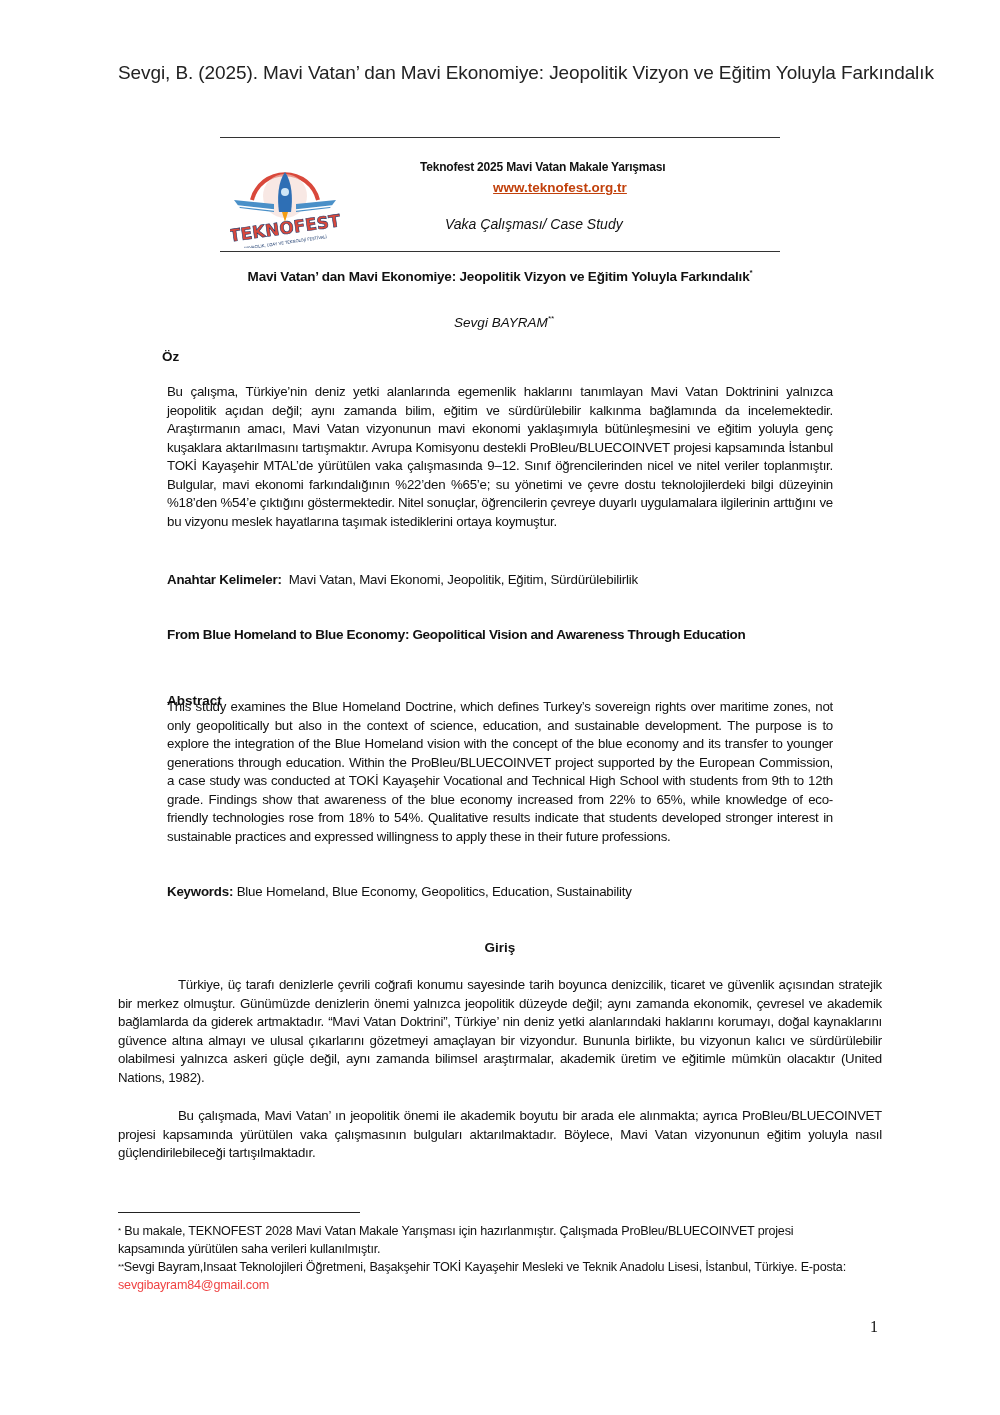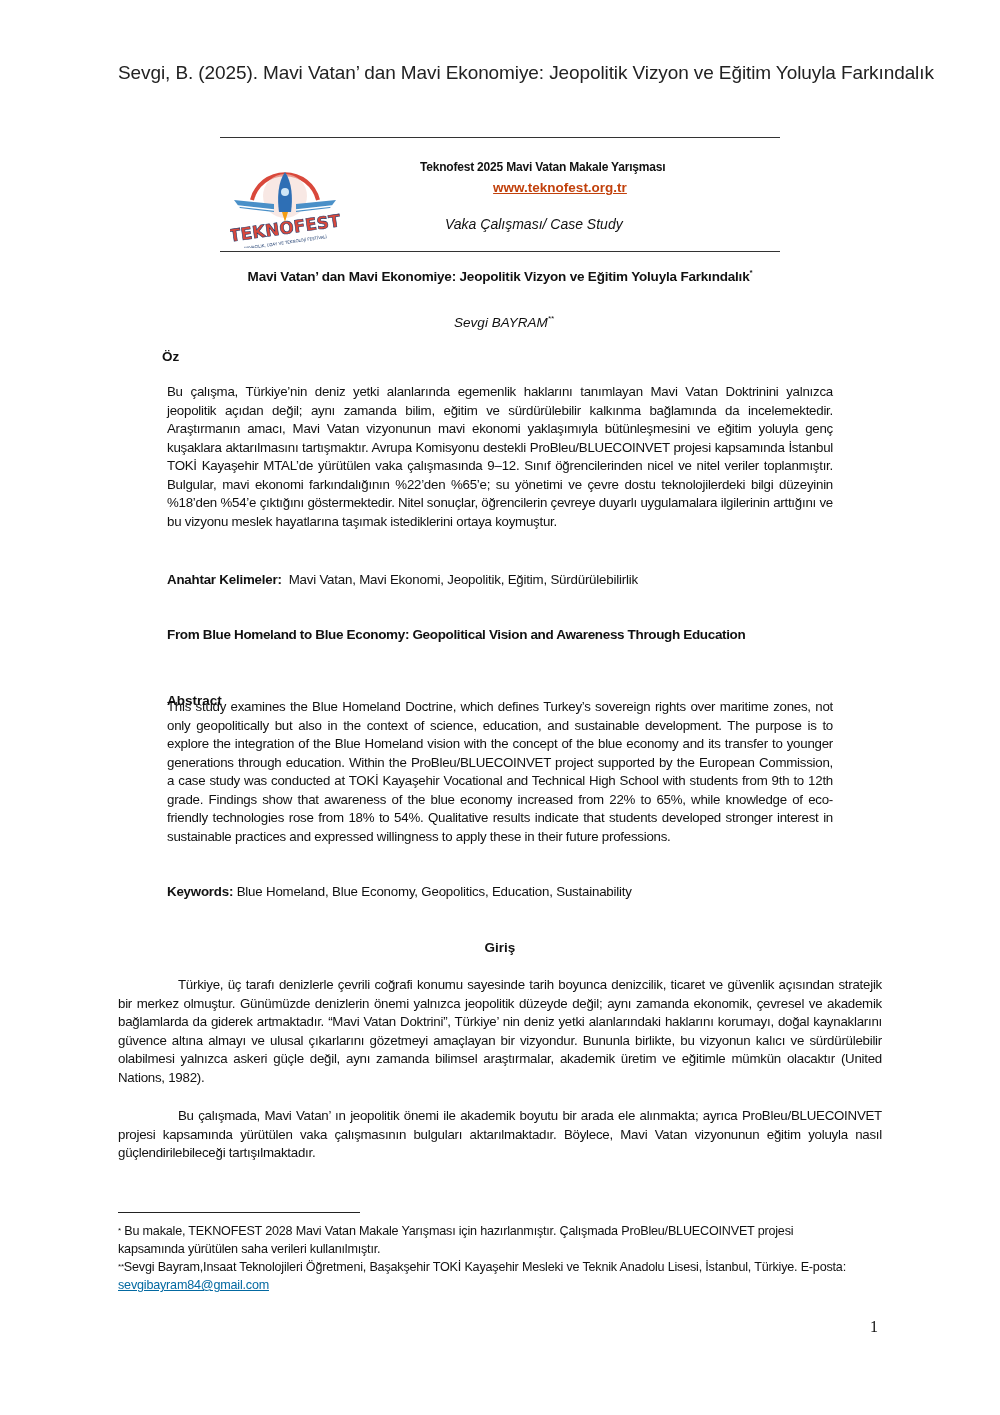--- a/index.html
+++ b/index.html
@@ -14,21 +14,21 @@
   .title { left:0; width:1000px; top:268px; text-align:center; font-size:13.5px; font-weight:bold; letter-spacing:-0.2px; }
   .author { left:0; width:1000px; top:314px; text-align:center; font-size:13.5px; font-style:italic; padding-left:4px; }
   .sec { font-size:13.5px; font-weight:bold; }
   .para { position:absolute; left:167px; width:666px; font-size:13.3px; line-height:18.5px; text-align:justify; letter-spacing:-0.25px; }
   .body-para { position:absolute; left:118px; width:764px; font-size:13.3px; line-height:18.5px; text-align:justify; text-indent:60px; letter-spacing:-0.25px; }
   .kw { position:absolute; left:167px; font-size:13.3px; letter-spacing:-0.2px; }
   .kw b { font-weight:bold; }
   .center-h { left:0; width:1000px; text-align:center; }
   .foot { position:absolute; left:118px; width:730px; font-size:12.6px; line-height:18px; letter-spacing:-0.2px; }
   .foot sup { font-size:8px; vertical-align:top; }
-  .link { color:#0369a1; text-decoration:underline; }
+  .link { color:#ef4444; }
   .pagenum { left:870px; top:1318px; font-size:16px; font-family:"Liberation Serif", serif; }
   sup { font-size:8px; }
 </style>
 </head>
 <body>
 
 <div class="abs running-head">Sevgi, B. (2025). Mavi Vatan’ dan Mavi Ekonomiye: Jeopolitik Vizyon ve Eğitim Yoluyla Farkındalık</div>
 
 <div class="hr" style="left:220px; top:137px; width:560px;"></div>
 

